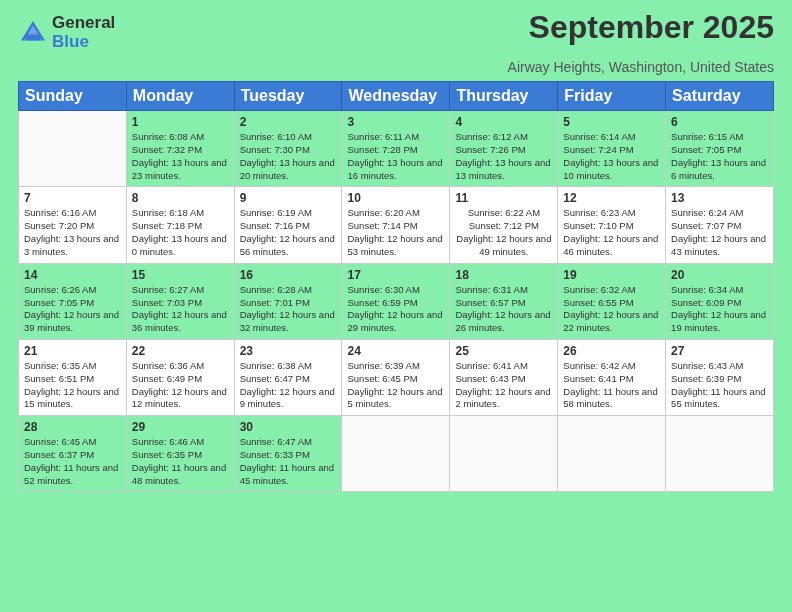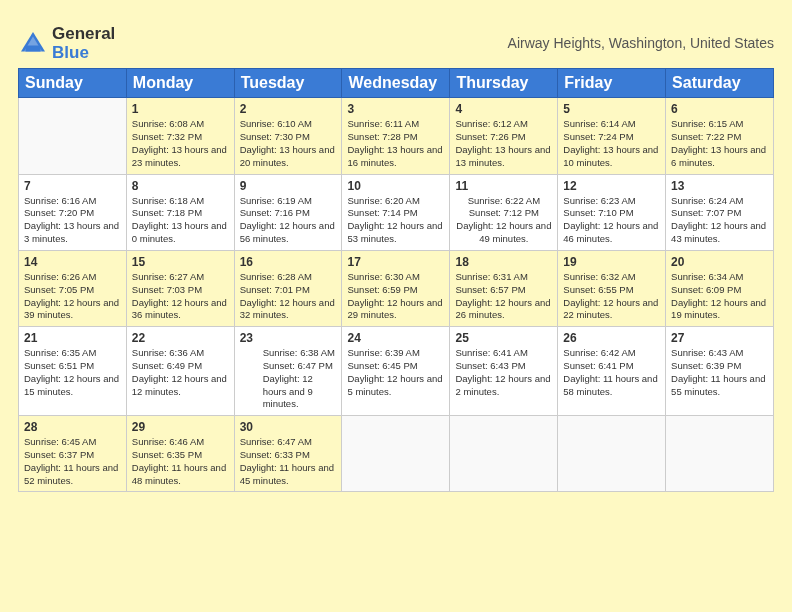--- a/index.html
+++ b/index.html
@@ -6,24 +6,24 @@
     body {
       font-family: Arial, sans-serif;
       background: #fff;
       width: 792px;
       min-height: 612px;
       padding: 0;
     }
     .page {
       width: 792px;
       min-height: 612px;
-      background: #fef9c3;
+      background: #86efac;
       display: flex;
       flex-direction: column;
-      padding: 21px 18px 10px 18px;
+      padding: 10px 18px 10px 18px;
     }
     .header {
       display: flex;
       justify-content: space-between;
       align-items: flex-start;
       margin-bottom: 6px;
     }
     .logo {
       display: flex;
       align-items: center;
@@ -117,20 +117,21 @@
         <polygon points="20,4 36,30 4,30" fill="#3a7bd5"></polygon>
         <polygon points="20,10 32,30 8,30" fill="#fff" opacity="0.3"></polygon>
         <rect x="10" y="22" width="20" height="8" fill="#3a7bd5"></rect>
       </svg>
       <div class="logo-text">
         <span class="logo-general">General</span>
         <span class="logo-blue">Blue</span>
       </div>
     </div>
     <div class="title-block">
+      <div class="month-title">September 2025</div>
       <div class="location">Airway Heights, Washington, United States</div>
     </div>
   </div>
 
   <table class="calendar-table">
     <thead>
       <tr>
       <th>Sunday</th>
           <th>Monday</th>
           <th>Tuesday</th>
@@ -169,21 +170,21 @@
           </td>
           <td>
             <span class="day-number">5</span>
             <div class="day-info" style="white-space: pre-line;">Sunrise: 6:14 AM
 Sunset: 7:24 PM
 Daylight: 13 hours and 10 minutes.</div>
           </td>
           <td>
             <span class="day-number">6</span>
             <div class="day-info" style="white-space: pre-line;">Sunrise: 6:15 AM
-Sunset: 7:22 PM
+Sunset: 7:05 PM
 Daylight: 13 hours and 6 minutes.</div>
           </td>
         </tr>
         <tr class="row-shaded">
           <td>
             <span class="day-number">7</span>
             <div class="day-info" style="white-space: pre-line;">Sunrise: 6:16 AM
 Sunset: 7:20 PM
 Daylight: 13 hours and 3 minutes.</div>
           </td>
@@ -276,21 +277,21 @@
 Daylight: 12 hours and 15 minutes.</div>
           </td>
           <td>
             <span class="day-number">22</span>
             <div class="day-info" style="white-space: pre-line;">Sunrise: 6:36 AM
 Sunset: 6:49 PM
 Daylight: 12 hours and 12 minutes.</div>
           </td>
           <td>
             <span class="day-number">23</span>
-            <div class="day-info" style="white-space: pre-line; margin-left: 23px;">Sunrise: 6:38 AM
+            <div class="day-info" style="white-space: pre-line;">Sunrise: 6:38 AM
 Sunset: 6:47 PM
 Daylight: 12 hours and 9 minutes.</div>
           </td>
           <td>
             <span class="day-number">24</span>
             <div class="day-info" style="white-space: pre-line;">Sunrise: 6:39 AM
 Sunset: 6:45 PM
 Daylight: 12 hours and 5 minutes.</div>
           </td>
           <td>

